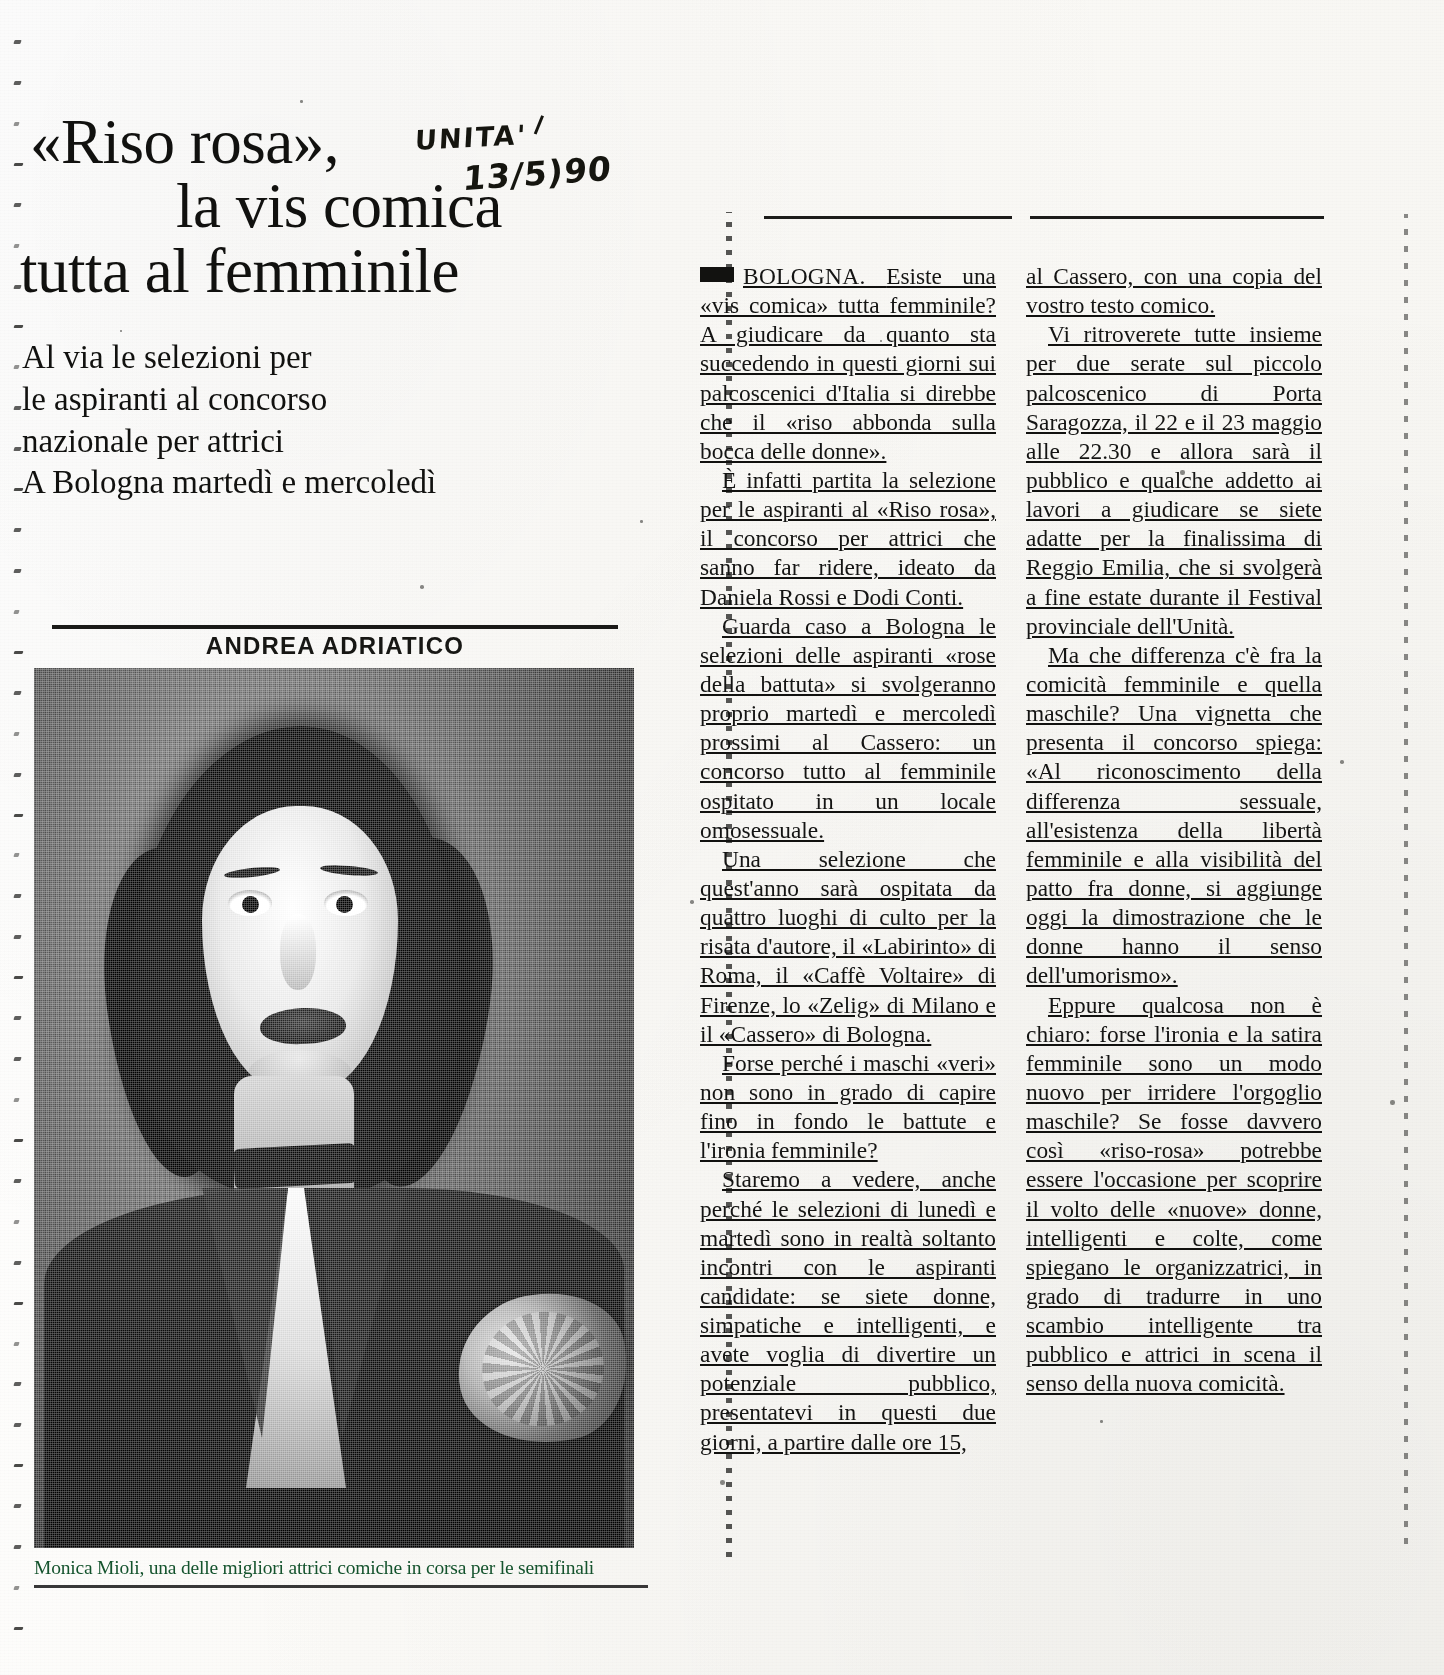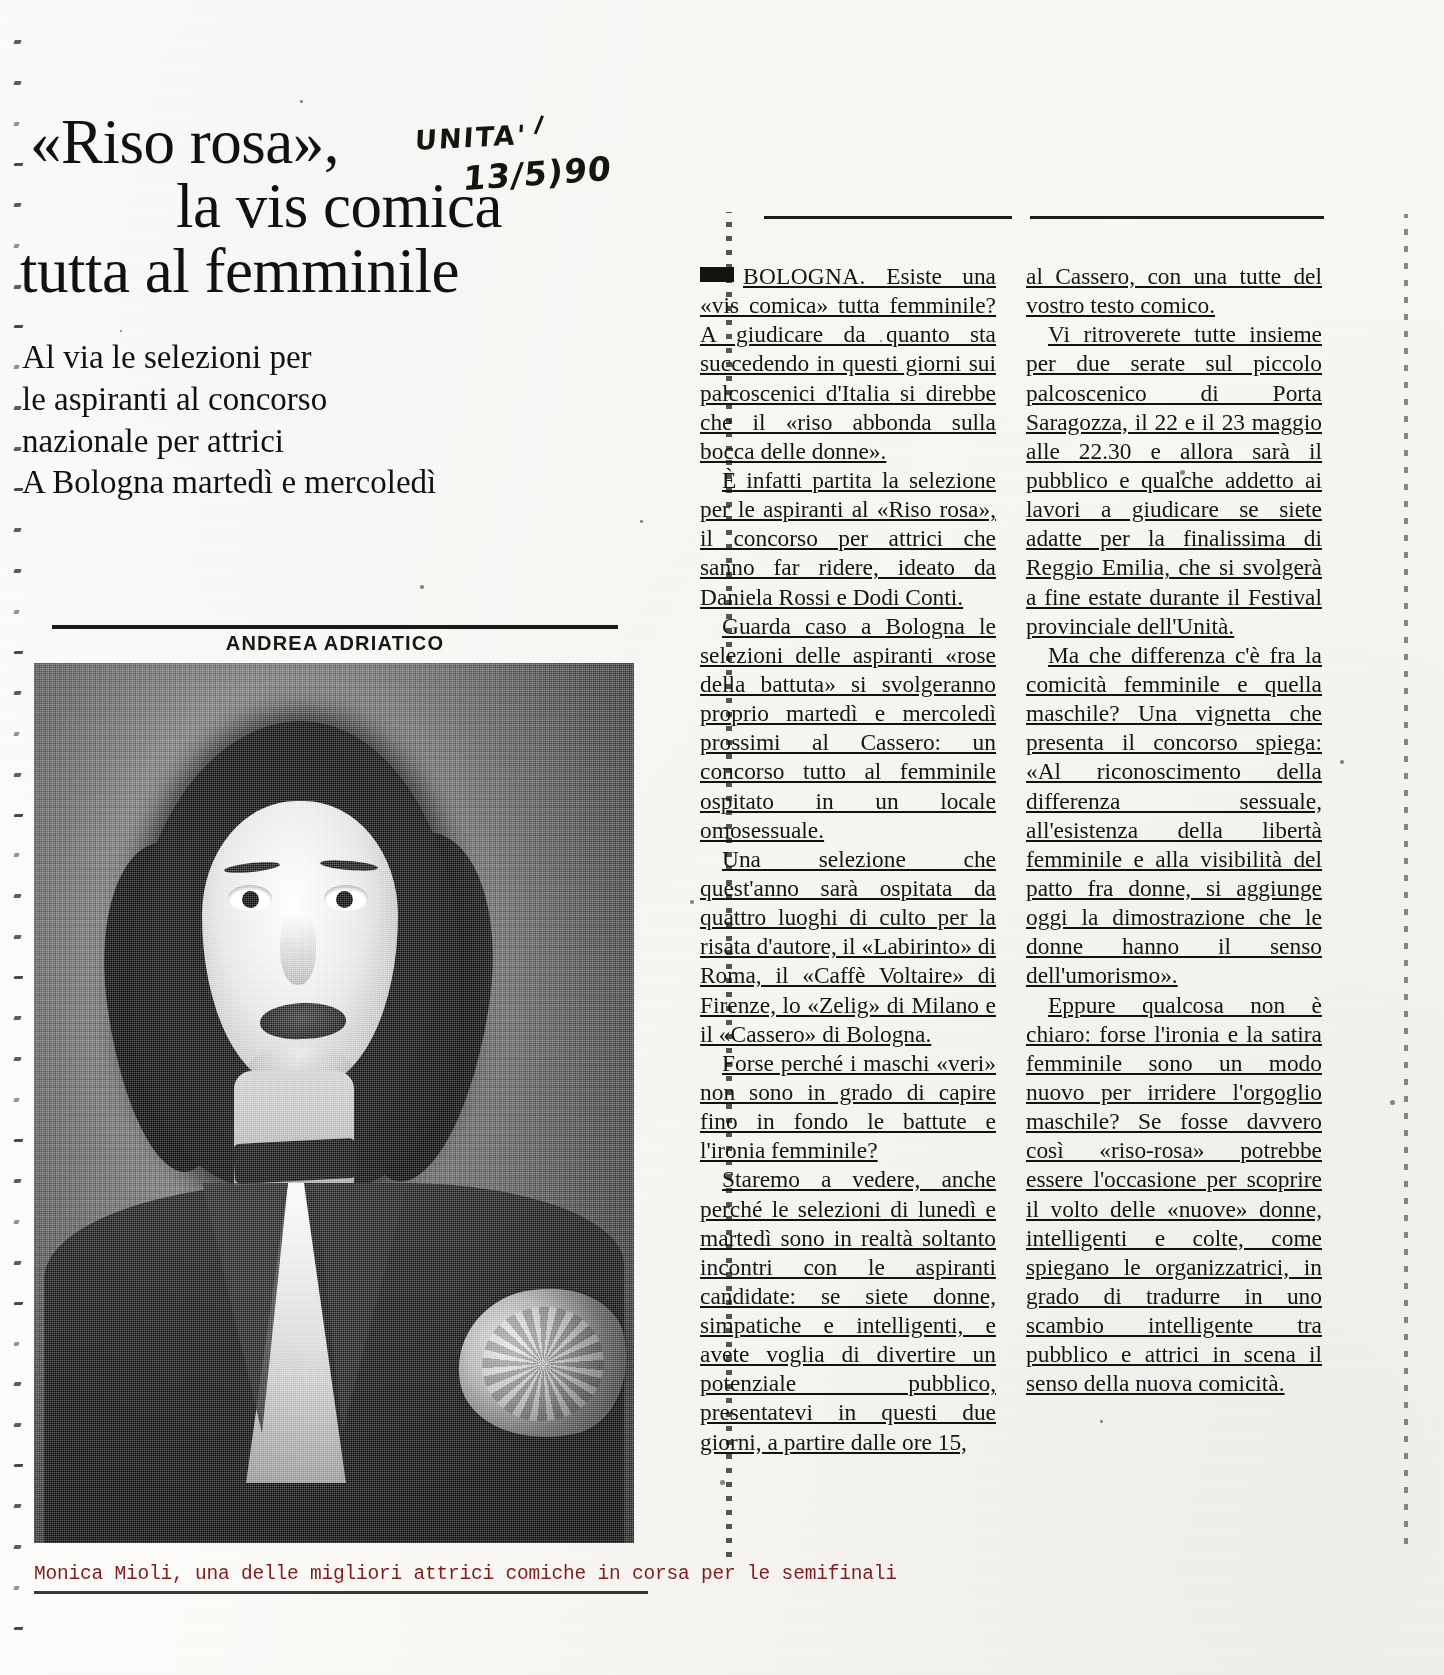--- a/index.html
+++ b/index.html
@@ -79,21 +79,21 @@
     margin:34px 0 0 4px;
     font-size:33px;line-height:1.27;font-weight:400;
   }
   #deck div{white-space:nowrap;}
 
   
   #photo-block{position:absolute;left:34px;top:607px;width:600px;}
   #byline-rule{height:4px;background:#1a1a18;width:566px;margin:18px 0 0 18px;}
   #byline{
     text-align:center;font-family:"Liberation Sans", sans-serif;
-    font-weight:bold;font-size:20px;letter-spacing:1.2px;
+    font-weight:bold;font-size:24px;letter-spacing:1.2px;
     margin:3px 0 8px 18px;width:566px;color:#171714;
   }
   #photo{
     position:relative;width:600px;height:880px;overflow:hidden;
     background:#39393a;
     filter:contrast(1.12) grayscale(1);
   }
   
   #photo .halftone{
     position:absolute;inset:0;z-index:6;pointer-events:none;opacity:.42;
@@ -211,23 +211,23 @@
     content:"";position:absolute;inset:12% 14%;
     background:repeating-conic-gradient(from 0deg, rgba(255,255,255,.32) 0 8deg, rgba(0,0,0,.28) 8deg 18deg);
     border-radius:50%;opacity:.8;
   }
   #photo .vignette{
     position:absolute;inset:0;z-index:5;pointer-events:none;
     background:radial-gradient(ellipse at 50% 45%, rgba(0,0,0,0) 42%, rgba(0,0,0,.34) 100%);
   }
 
   #caption{
-    margin-top:20px;width:614px;
-    font-family:Liberation Mono, monospace;
-    font-size:19.5px;letter-spacing:-.2px;color:#7f1d1d;
+    margin-top:9px;width:614px;
+    font-family:Liberation Serif, serif;
+    font-size:19.5px;letter-spacing:-.2px;color:#14532d;
     white-space:nowrap;
   }
   #caption-rule{height:3px;background:#222;width:614px;margin-top:6px;opacity:.9;}
 
   
   #body-area{position:absolute;left:700px;top:206px;width:690px;text-decoration:underline;}
   #top-rules{position:relative;height:26px;}
   #top-rules .r{
     position:absolute;top:10px;height:3px;background:#1c1c1a;
   }
@@ -378,21 +378,21 @@
   <div id="cols">
     <div class="col" id="col1">
         <p class="lead"><span class="dateline-sq"></span><span class="dateline">BOLOGNA. </span>Esiste una «vis comica» tutta femminile? A giudicare da quanto sta succedendo in questi giorni sui palcoscenici d'Italia si direbbe che il «riso abbonda sulla bocca delle donne».</p>
         <p>È infatti partita la selezione per le aspiranti al «Riso rosa», il concorso per attrici che sanno far ridere, ideato da Daniela Rossi e Dodi Conti.</p>
         <p>Guarda caso a Bologna le selezioni delle aspiranti «rose della battuta» si svolgeranno proprio martedì e mercoledì prossimi al Cassero: un concorso tutto al femminile ospitato in un locale omosessuale.</p>
         <p>Una selezione che quest'anno sarà ospitata da quattro luoghi di culto per la risata d'autore, il «Labirinto» di Roma, il «Caffè Voltaire» di Firenze, lo «Zelig» di Milano e il «Cassero» di Bologna.</p>
         <p>Forse perché i maschi «veri» non sono in grado di capire fino in fondo le battute e l'ironia femminile?</p>
         <p>Staremo a vedere, anche perché le selezioni di lunedì e martedì sono in realtà soltanto incontri con le aspiranti candidate: se siete donne, simpatiche e intelligenti, e avete voglia di divertire un potenziale pubblico, presentatevi in questi due giorni, a partire dalle ore 15,</p>
       </div>
     <div class="col" id="col2">
-        <p class="lead">al Cassero, con una tutte del vostro testo comico.</p>
+        <p class="lead">al Cassero, con una copia del vostro testo comico.</p>
         <p>Vi ritroverete tutte insieme per due serate sul piccolo palcoscenico di Porta Saragozza, il 22 e il 23 maggio alle 22.30 e allora sarà il pubblico e qualche addetto ai lavori a giudicare se siete adatte per la finalissima di Reggio Emilia, che si svolgerà a fine estate durante il Festival provinciale dell'Unità.</p>
         <p>Ma che differenza c'è fra la comicità femminile e quella maschile? Una vignetta che presenta il concorso spiega: «Al riconoscimento della differenza sessuale, all'esistenza della libertà femminile e alla visibilità del patto fra donne, si aggiunge oggi la dimostrazione che le donne hanno il senso dell'umorismo».</p>
         <p>Eppure qualcosa non è chiaro: forse l'ironia e la satira femminile sono un modo nuovo per irridere l'orgoglio maschile? Se fosse davvero così «riso-rosa» potrebbe essere l'occasione per scoprire il volto delle «nuove» donne, intelligenti e colte, come spiegano le organizzatrici, in grado di tradurre in uno scambio intelligente tra pubblico e attrici in scena il senso della nuova comicità.</p>
       </div>
   </div>
 </div>
 
 <div class="speck" style="left: 120px; top: 330px; width: 1.5px; height: 1.5px;"></div>
 <div class="speck" style="left: 640px; top: 520px; width: 2.5px; height: 2.5px;"></div>
 <div class="speck" style="left: 690px; top: 900px; width: 3.5px; height: 3.5px;"></div>

